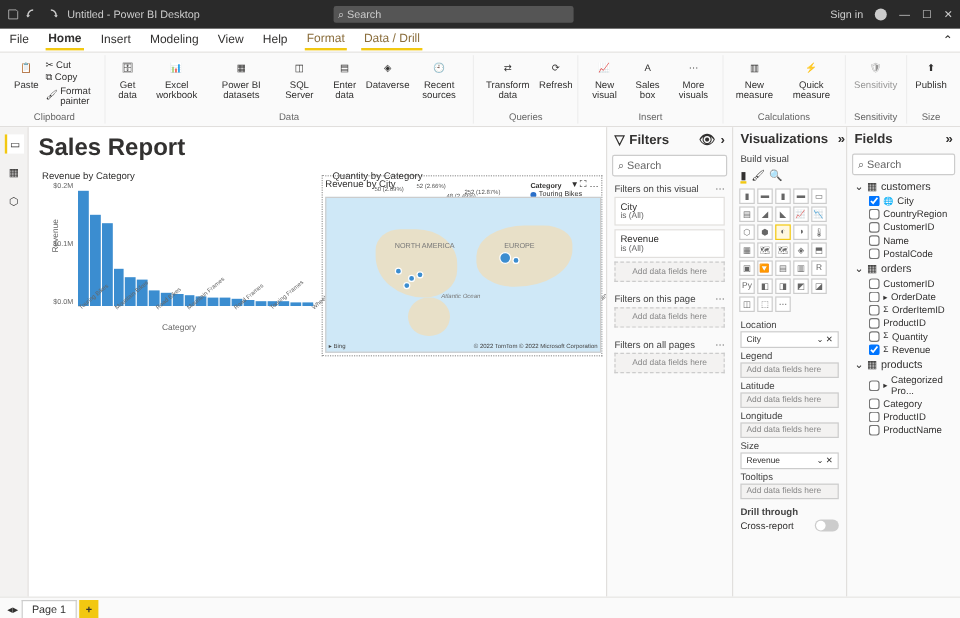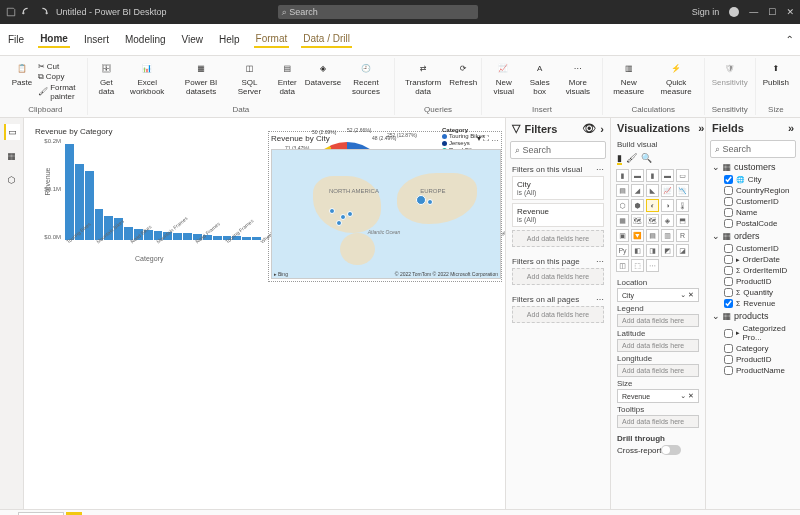--- a/index.html
+++ b/index.html
@@ -4,21 +4,21 @@
 <style>
 *{box-sizing:border-box;margin:0;padding:0;font-family:"Segoe UI",Arial,sans-serif}
 body{width:800px;height:515px;background:#fff;overflow:hidden;font-size:9px;color:#323130}
 .titlebar{height:20px;background:#2a2a2a;color:#ccc;display:flex;align-items:center;padding:12px 6px;gap:8px}
 .titlebar .qat{display:flex;gap:6px;align-items:center}
 .titlebar .qat svg{width:10px;height:10px;fill:#ccc}
 .titlebar .docname{font-size:9px}
 .titlebar .search{flex:0 0 200px;margin-left:auto;margin-right:auto;background:#555;border-radius:2px;height:14px;display:flex;align-items:center;padding:0 4px;color:#ccc}
 .titlebar .rt{margin-left:auto;display:flex;gap:10px;align-items:center}
 .titlebar .circle{width:10px;height:10px;border-radius:50%;background:#ccc}
-.tabs{height:32px;background:#fff;display:flex;align-items:center;border-bottom:1px solid #e1dfdd;padding:0 6px;gap:12px;font-size:10px}
+.tabs{height:20px;background:#fff;display:flex;align-items:center;border-bottom:1px solid #e1dfdd;padding:0 6px;gap:12px;font-size:10px}
 .tabs .tab{padding:2px 2px;cursor:pointer}
 .tabs .tab.active{border-bottom:2px solid #f2c811;font-weight:600}
 .tabs .tab.ctx{color:#8a6d3b;border-bottom:2px solid #f2c811}
 .ribbon{height:62px;background:#fafafa;border-bottom:1px solid #e1dfdd;display:flex;padding:2px 4px;gap:0}
 .ribgroup{display:flex;flex-direction:column;align-items:center;padding:0 4px;border-right:1px solid #eee}
 .ribgroup:last-child{border-right:none}
 .ribitems{display:flex;gap:2px;flex:1}
 .ribbtn{display:flex;flex-direction:column;align-items:center;justify-content:flex-start;padding:2px 3px;font-size:8px;line-height:1.1;cursor:pointer;text-align:center;min-width:28px}
 .ribbtn .ico{width:18px;height:18px;display:flex;align-items:center;justify-content:center;margin-bottom:1px}
 .riblabel{font-size:8px;color:#666;padding:1px 0}
@@ -253,20 +253,21 @@
 </div>
 
 <div class="main">
   <div class="leftrail">
     <div class="lricon active">▭</div>
     <div class="lricon">▦</div>
     <div class="lricon">⬡</div>
   </div>
 
   <div class="canvas">
+    <div class="rtitle">Sales Report</div>
     <div class="vizrow">
 
       <div class="vizcard">
         <div class="charttitle">Revenue by Category</div>
         <div class="barchart">
           <div class="yax">
               <span>$0.2M</span>
               <span>$0.1M</span>
               <span>$0.0M</span>
             </div>
@@ -313,20 +314,21 @@
               <span>Brakes</span>
               <span>Fenders</span>
               <span>Saddles</span>
               <span>Tires and Tubes</span>
             </div>
           <div class="axlbl" style="left:100px;bottom:-4px">Category</div>
         </div>
       </div>
 
       <div class="vizcard">
+        <div class="charttitle">Quantity by Category</div>
         <div class="pievis">
           <div class="pie"></div>
           <div class="pielabels" id="pielabels">
               <span style="left: 110px; top: 5px;">252 (12.87%)</span>
               <span style="left: 125px; top: 30px;">211 (10.3%)</span>
               <span style="left: 120px; top: 60px;">222 (10.84%)</span>
               <span style="left: 95px; top: 90px;">209 (10.21%)</span>
               <span style="left: 55px; top: 100px;">120 (6.19%)</span>
               <span style="left: 20px; top: 92px;">121 (5.41%)</span>
               <span style="left: 2px; top: 70px;">102 (5.24%)</span>
@@ -505,21 +507,21 @@
       <div class="welllabel">Longitude</div>
       <div class="well empty">Add data fields here</div>
       <div class="welllabel">Size</div>
       <div class="well">
           <span>Revenue</span>
           <span>⌄ ✕</span>
         </div>
       <div class="welllabel">Tooltips</div>
       <div class="well empty">Add data fields here</div>
       <div class="welllabel" style="font-weight:600;margin-top:6px">Drill through</div>
-      <div style="display:flex;align-items:center;margin-top:2px">
+      <div style="display:flex;justify-content:space-between;align-items:center;margin-top:2px">
           <span style="font-size:8px">Cross-report</span>
           <div class="toggle"></div>
         </div>
     </div>
   </div>
 
   <div class="fields">
     <div class="panehdr">
         <span>Fields</span>
         <span class="sp"></span>

